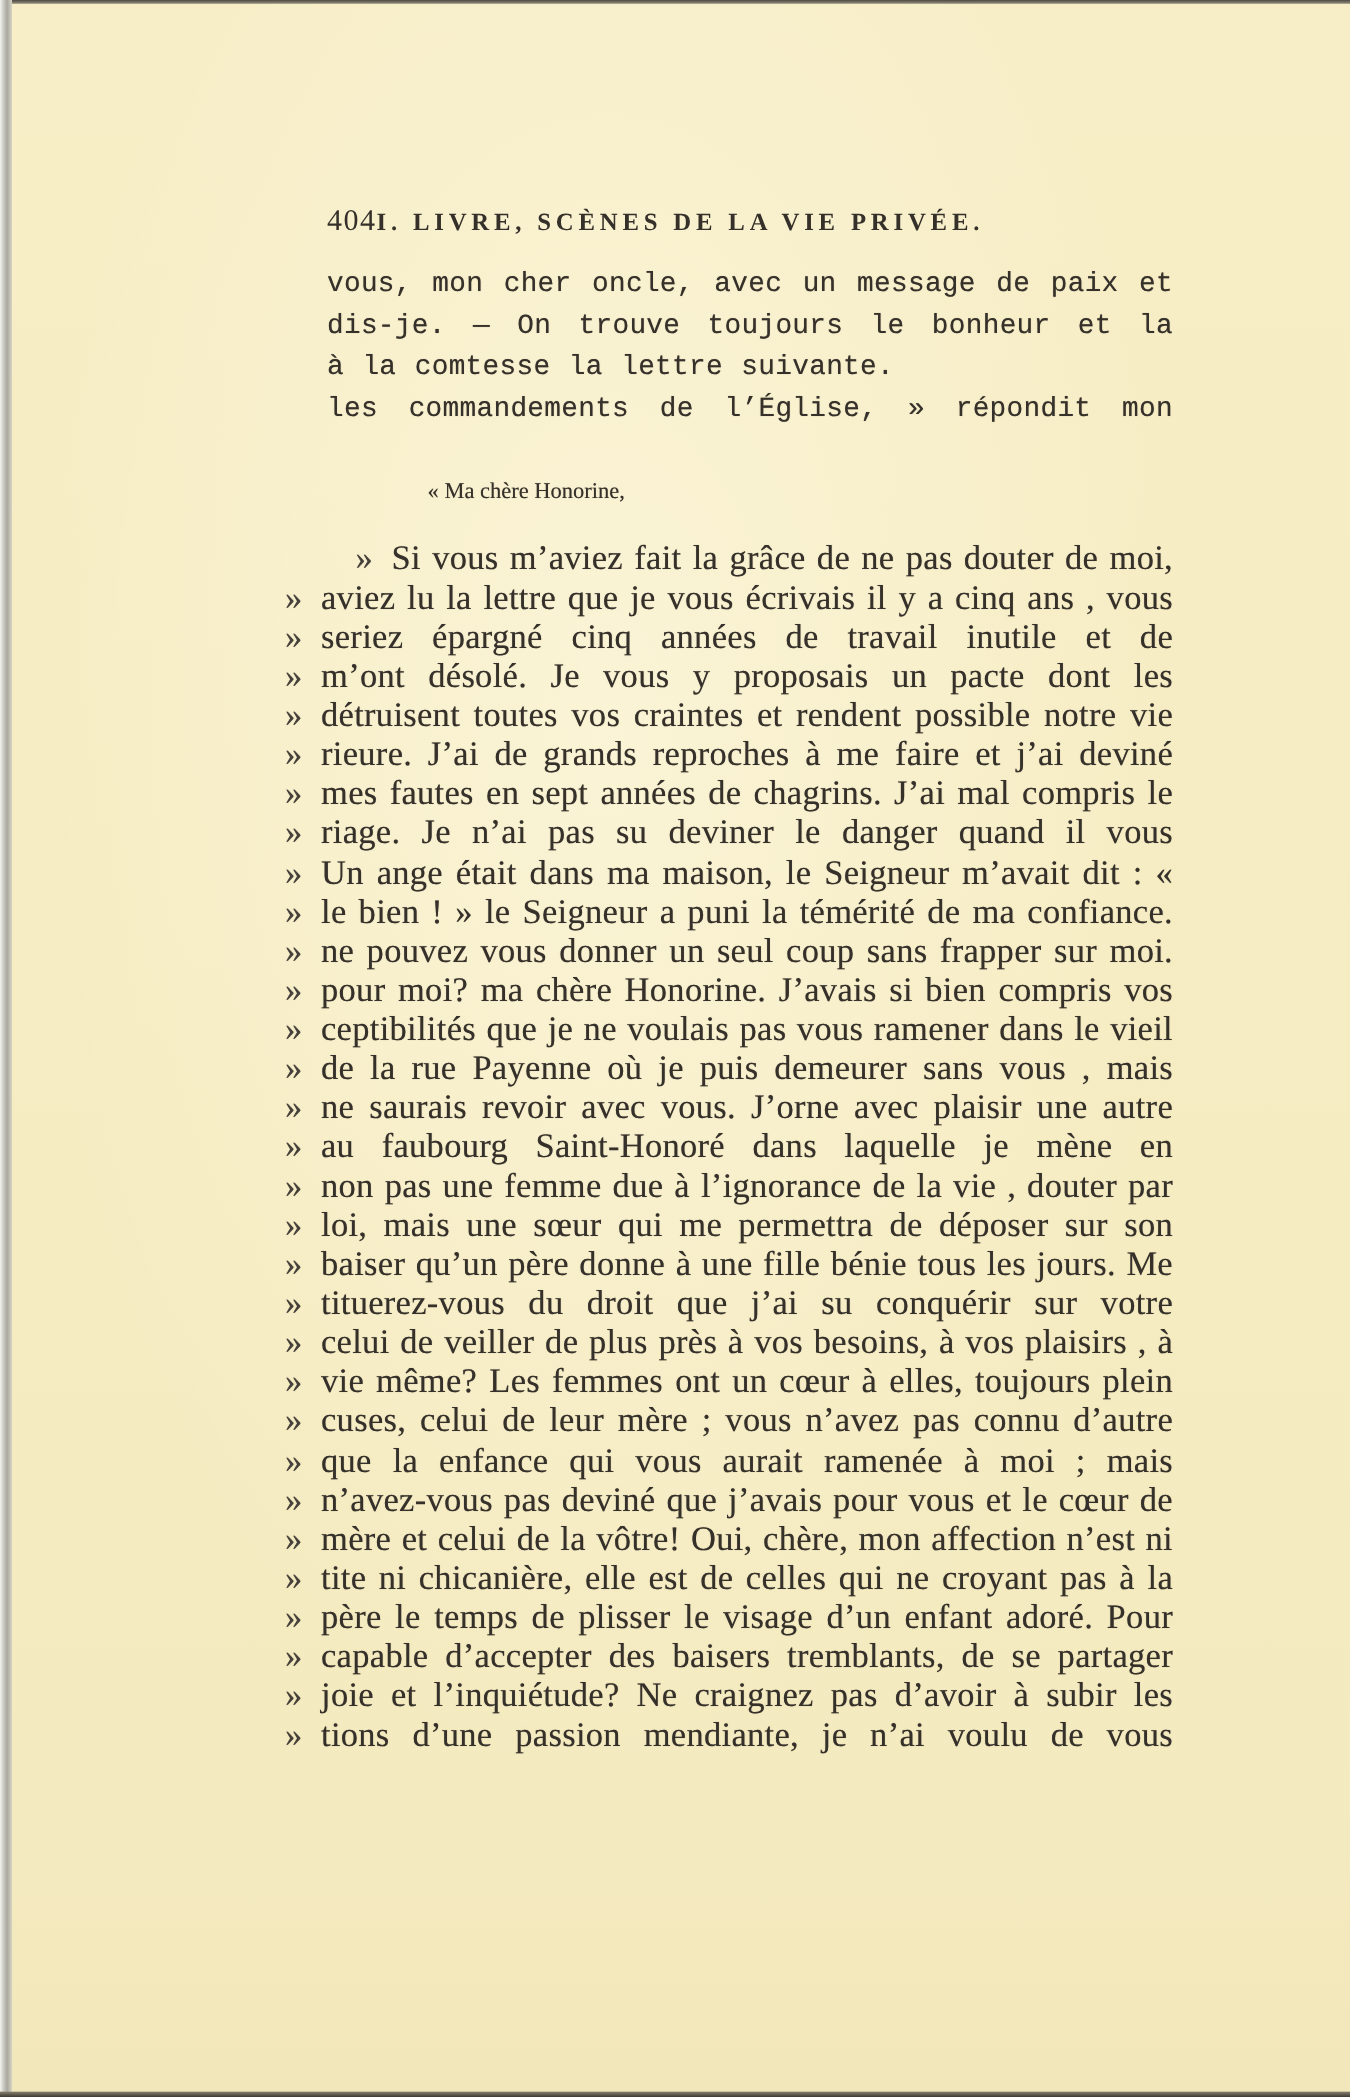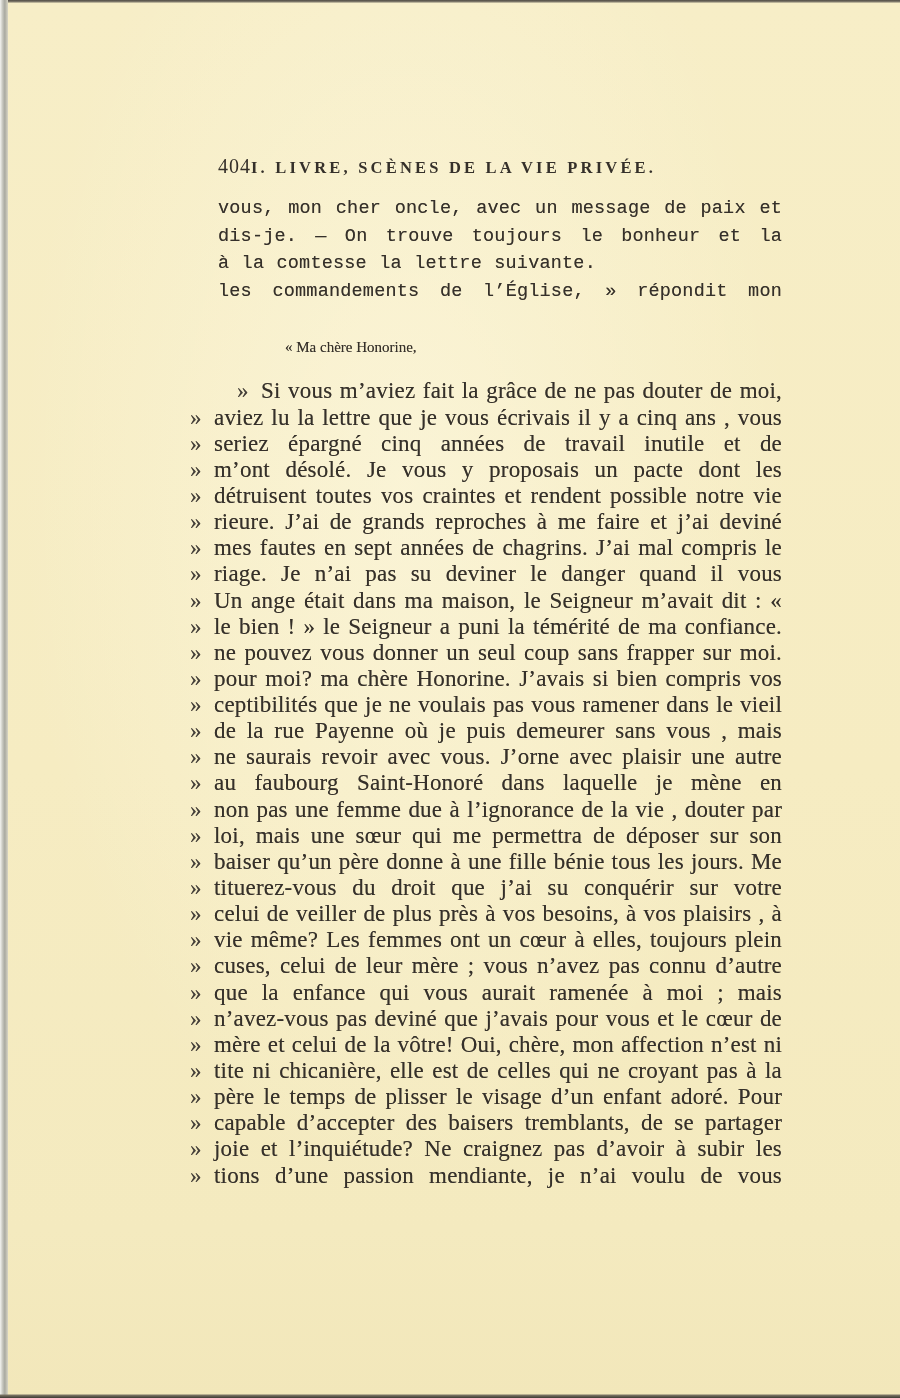--- a/index.html
+++ b/index.html
@@ -24,21 +24,21 @@
     position: absolute; left: 0; right: 0; top: 0; height: 3px;
     background: linear-gradient(180deg, #4e4a43 0%, #8a8474 70%, rgba(138,132,116,0) 100%);
   }
   .edge-bottom {
     position: absolute; left: 0; right: 0; bottom: 0; height: 4px;
     background: linear-gradient(0deg, #3e3a33 0%, #7d7666 75%, rgba(125,118,102,0) 100%);
   }
   .content {
     position: absolute;
     left: 190px;
-    top: 155px;
+    top: 136px;
     width: 592px;
   }
   .pagehead {
     display: flex;
     align-items: baseline;
     height: 27px;
   }
   .pagenum {
     padding-left: 28px;
     font-size: 20px;

